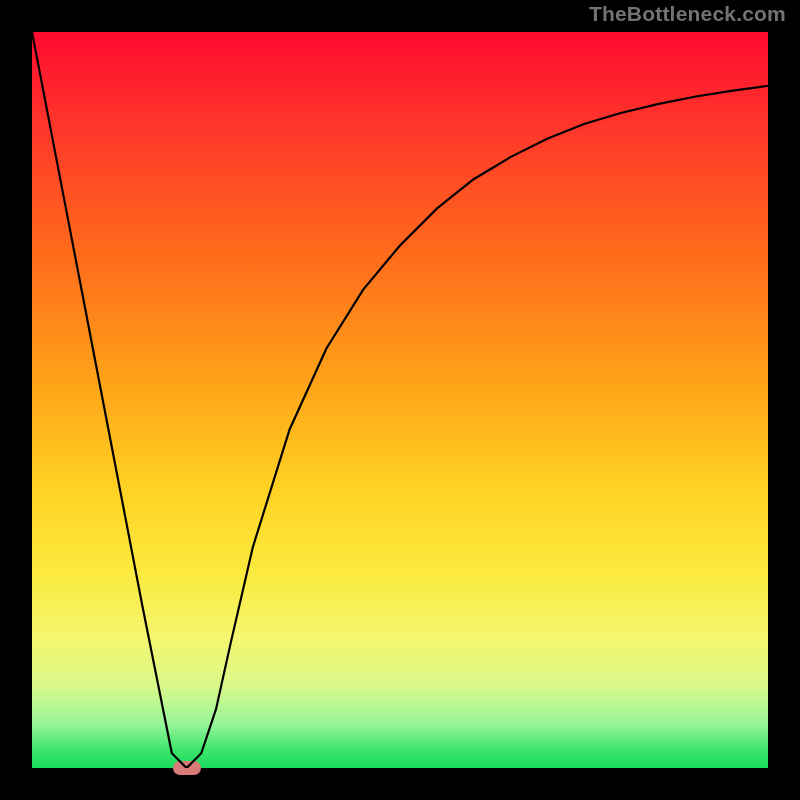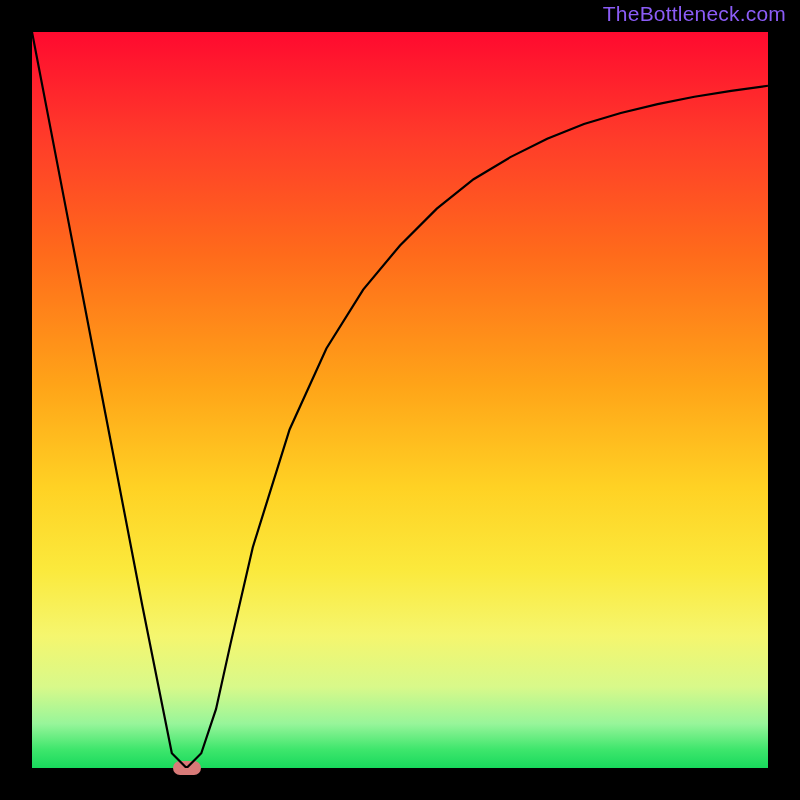--- a/index.html
+++ b/index.html
@@ -13,23 +13,23 @@
   .outer {
     position: relative;
     width: 800px;
     height: 800px;
     background: #000;
   }
   .watermark {
     position: absolute;
     top: 2px;
     right: 14px;
-    color: #8b5cf6;
+    color: #737373;
     font-size: 21px;
-    font-weight: 400;
+    font-weight: 700;
     letter-spacing: 0.2px;
     user-select: none;
     z-index: 20;
   }
   .plot {
     position: absolute;
     left: 32px;
     top: 32px;
     width: 736px;
     height: 736px;

